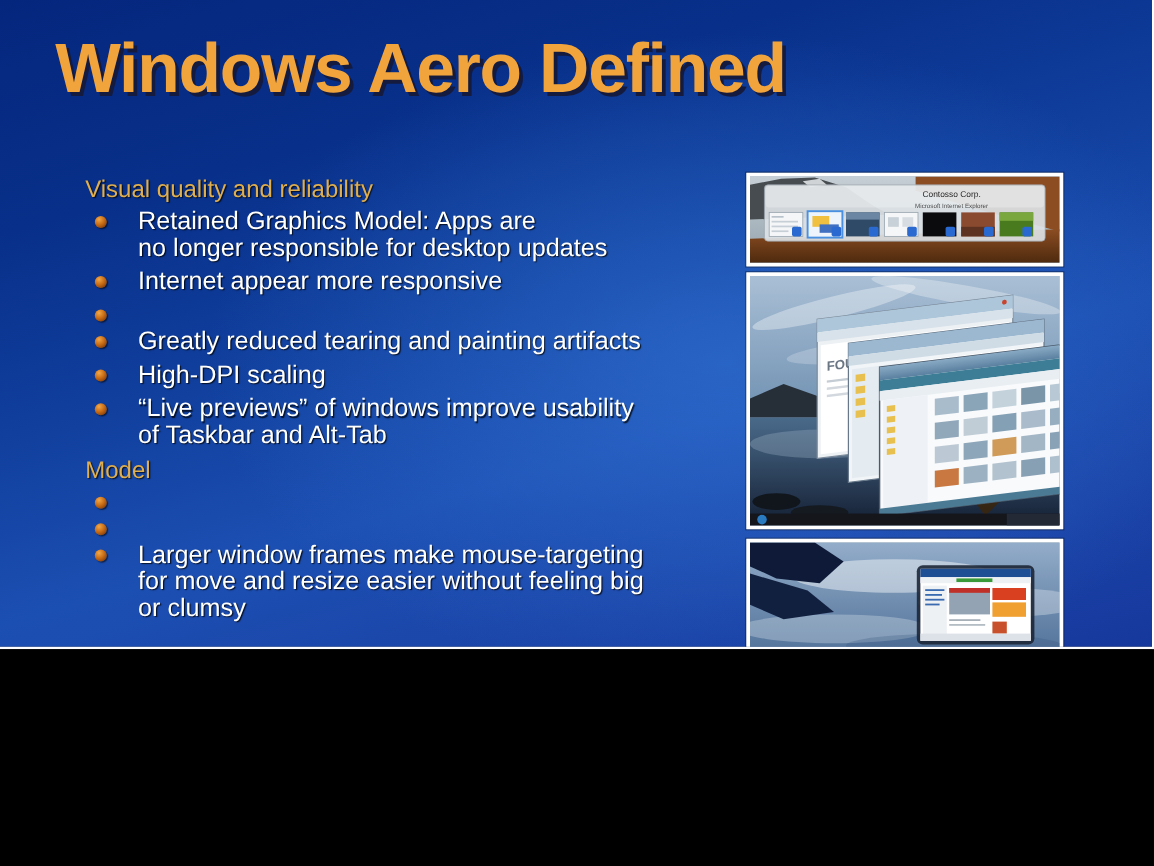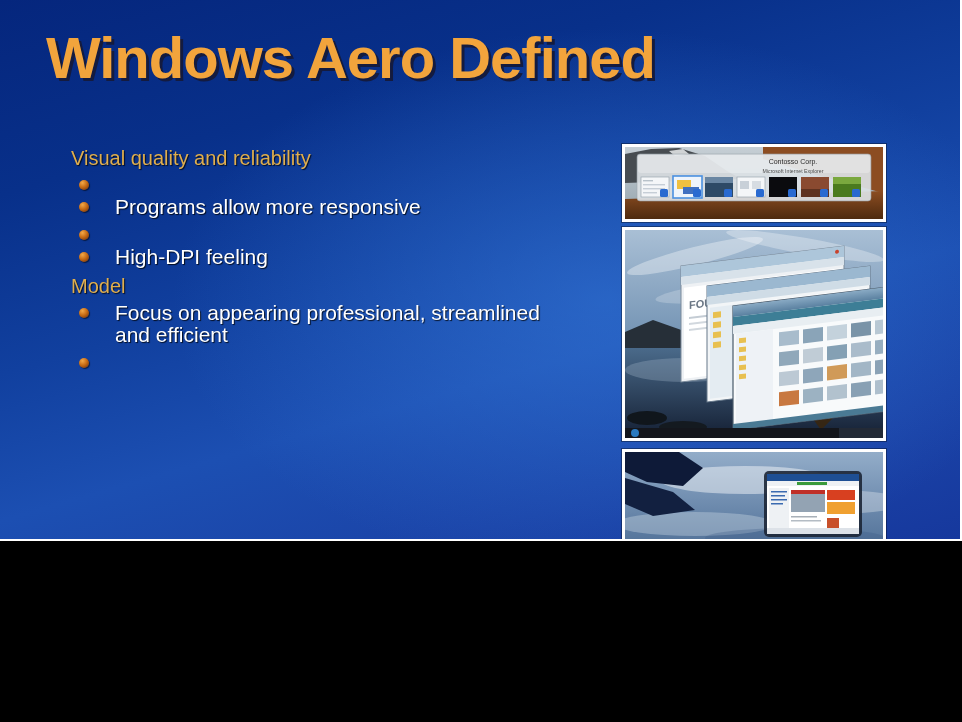--- a/index.html
+++ b/index.html
@@ -46,42 +46,57 @@
 
 <div class="slide">
 
   <h1 class="title">Windows Aero Defined</h1>
 
   <div class="content">
 
     <div class="section-header">Visual quality and reliability</div>
     <div class="bullet-item">
       <span class="bullet-dot"></span>
-    </div>
-    <div class="bullet-item">
-      <span class="bullet-dot"></span>
-      <span class="bullet-text">Programs allow more responsive</span>
-    </div>
-    <div class="bullet-item">
-      <span class="bullet-dot"></span>
-    </div>
-
-    <div class="bullet-item">
-      <span class="bullet-dot"></span>
-      <span class="bullet-text">High-DPI feeling</span>
+      <span class="bullet-text">Retained Graphics Model:  Apps are
+no longer responsible for desktop updates</span>
+    </div>
+    <div class="bullet-item">
+      <span class="bullet-dot"></span>
+      <span class="bullet-text">Internet appear more responsive</span>
+    </div>
+    <div class="bullet-item">
+      <span class="bullet-dot"></span>
+    </div>
+    <div class="bullet-item">
+      <span class="bullet-dot"></span>
+      <span class="bullet-text">Greatly reduced tearing and painting artifacts</span>
+    </div>
+
+    <div class="bullet-item">
+      <span class="bullet-dot"></span>
+      <span class="bullet-text">High-DPI scaling</span>
+    </div>
+    <div class="bullet-item">
+      <span class="bullet-dot"></span>
+      <span class="bullet-text">“Live previews” of windows improve usability
+of Taskbar and Alt-Tab</span>
     </div>
 
     <div class="section-header">Model</div>
     <div class="bullet-item">
       <span class="bullet-dot"></span>
-      <span class="bullet-text">Focus on appearing professional, streamlined
-and efficient</span>
-    </div>
-    <div class="bullet-item">
-      <span class="bullet-dot"></span>
+    </div>
+    <div class="bullet-item">
+      <span class="bullet-dot"></span>
+    </div>
+    <div class="bullet-item">
+      <span class="bullet-dot"></span>
+      <span class="bullet-text">Larger window frames make mouse-targeting
+for move and resize easier without feeling big
+or clumsy</span>
     </div>
   </div>
 
   <div class="fig" id="fig-alttab">
     <svg viewBox="0 0 258 72" preserveAspectRatio="none">
       <defs>
         <linearGradient id="sky1" x1="0" y1="0" x2="0" y2="1">
           <stop offset="0" stop-color="#c6cfd5"></stop>
             <stop offset="1" stop-color="#93a2ac"></stop>
         </linearGradient>

